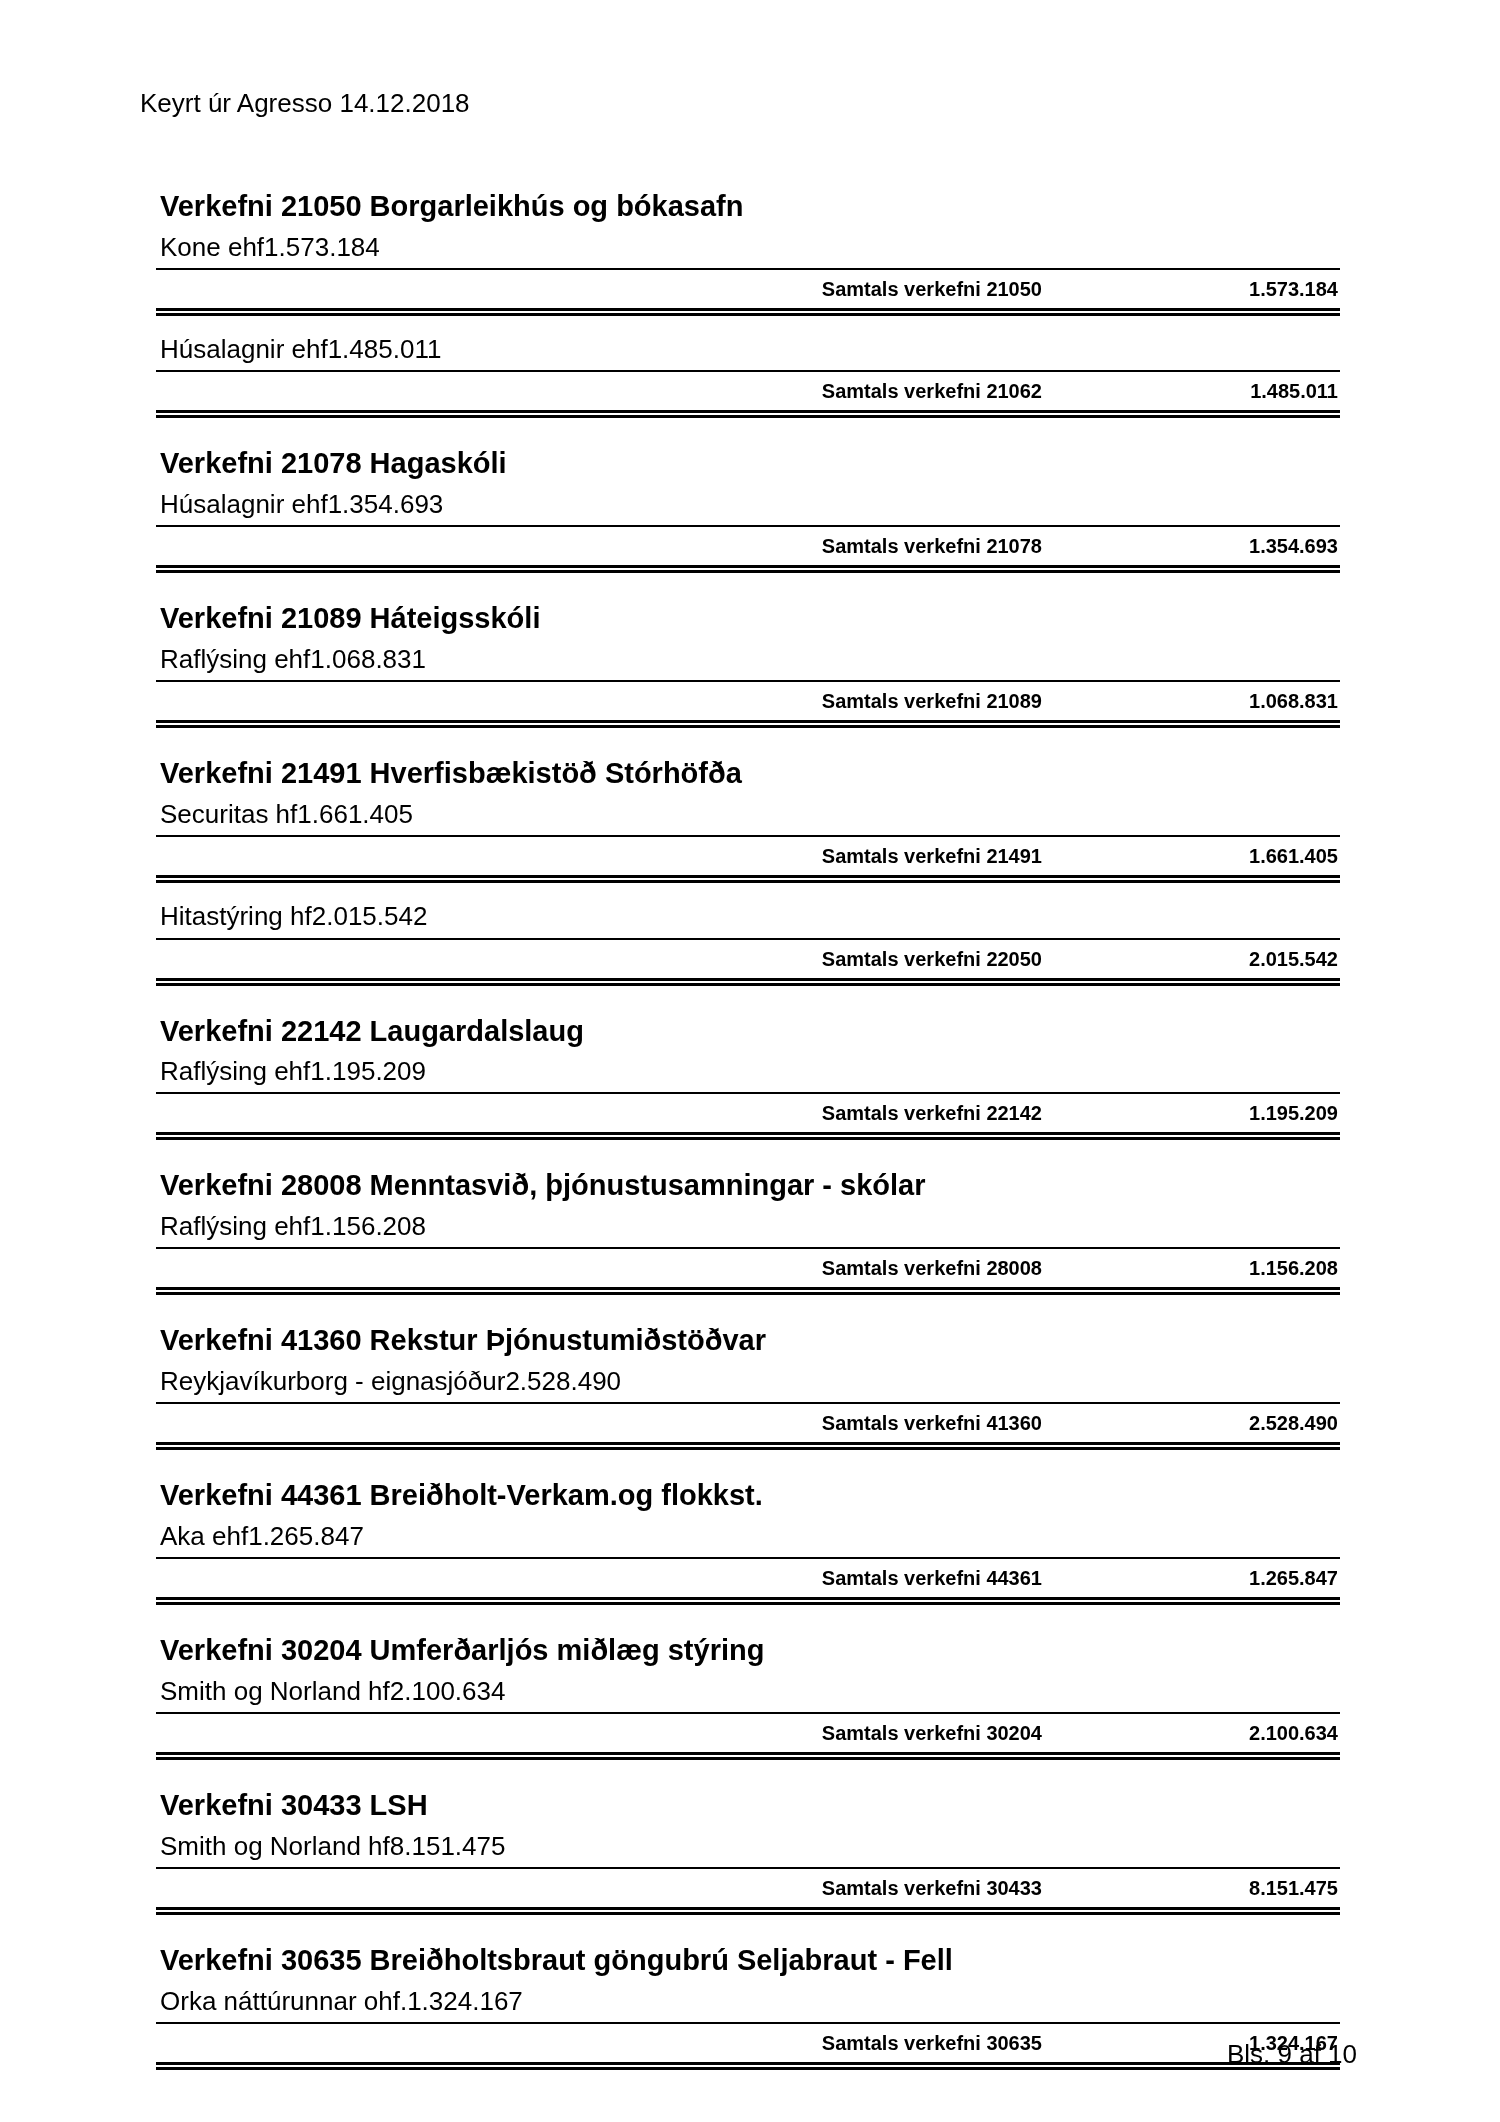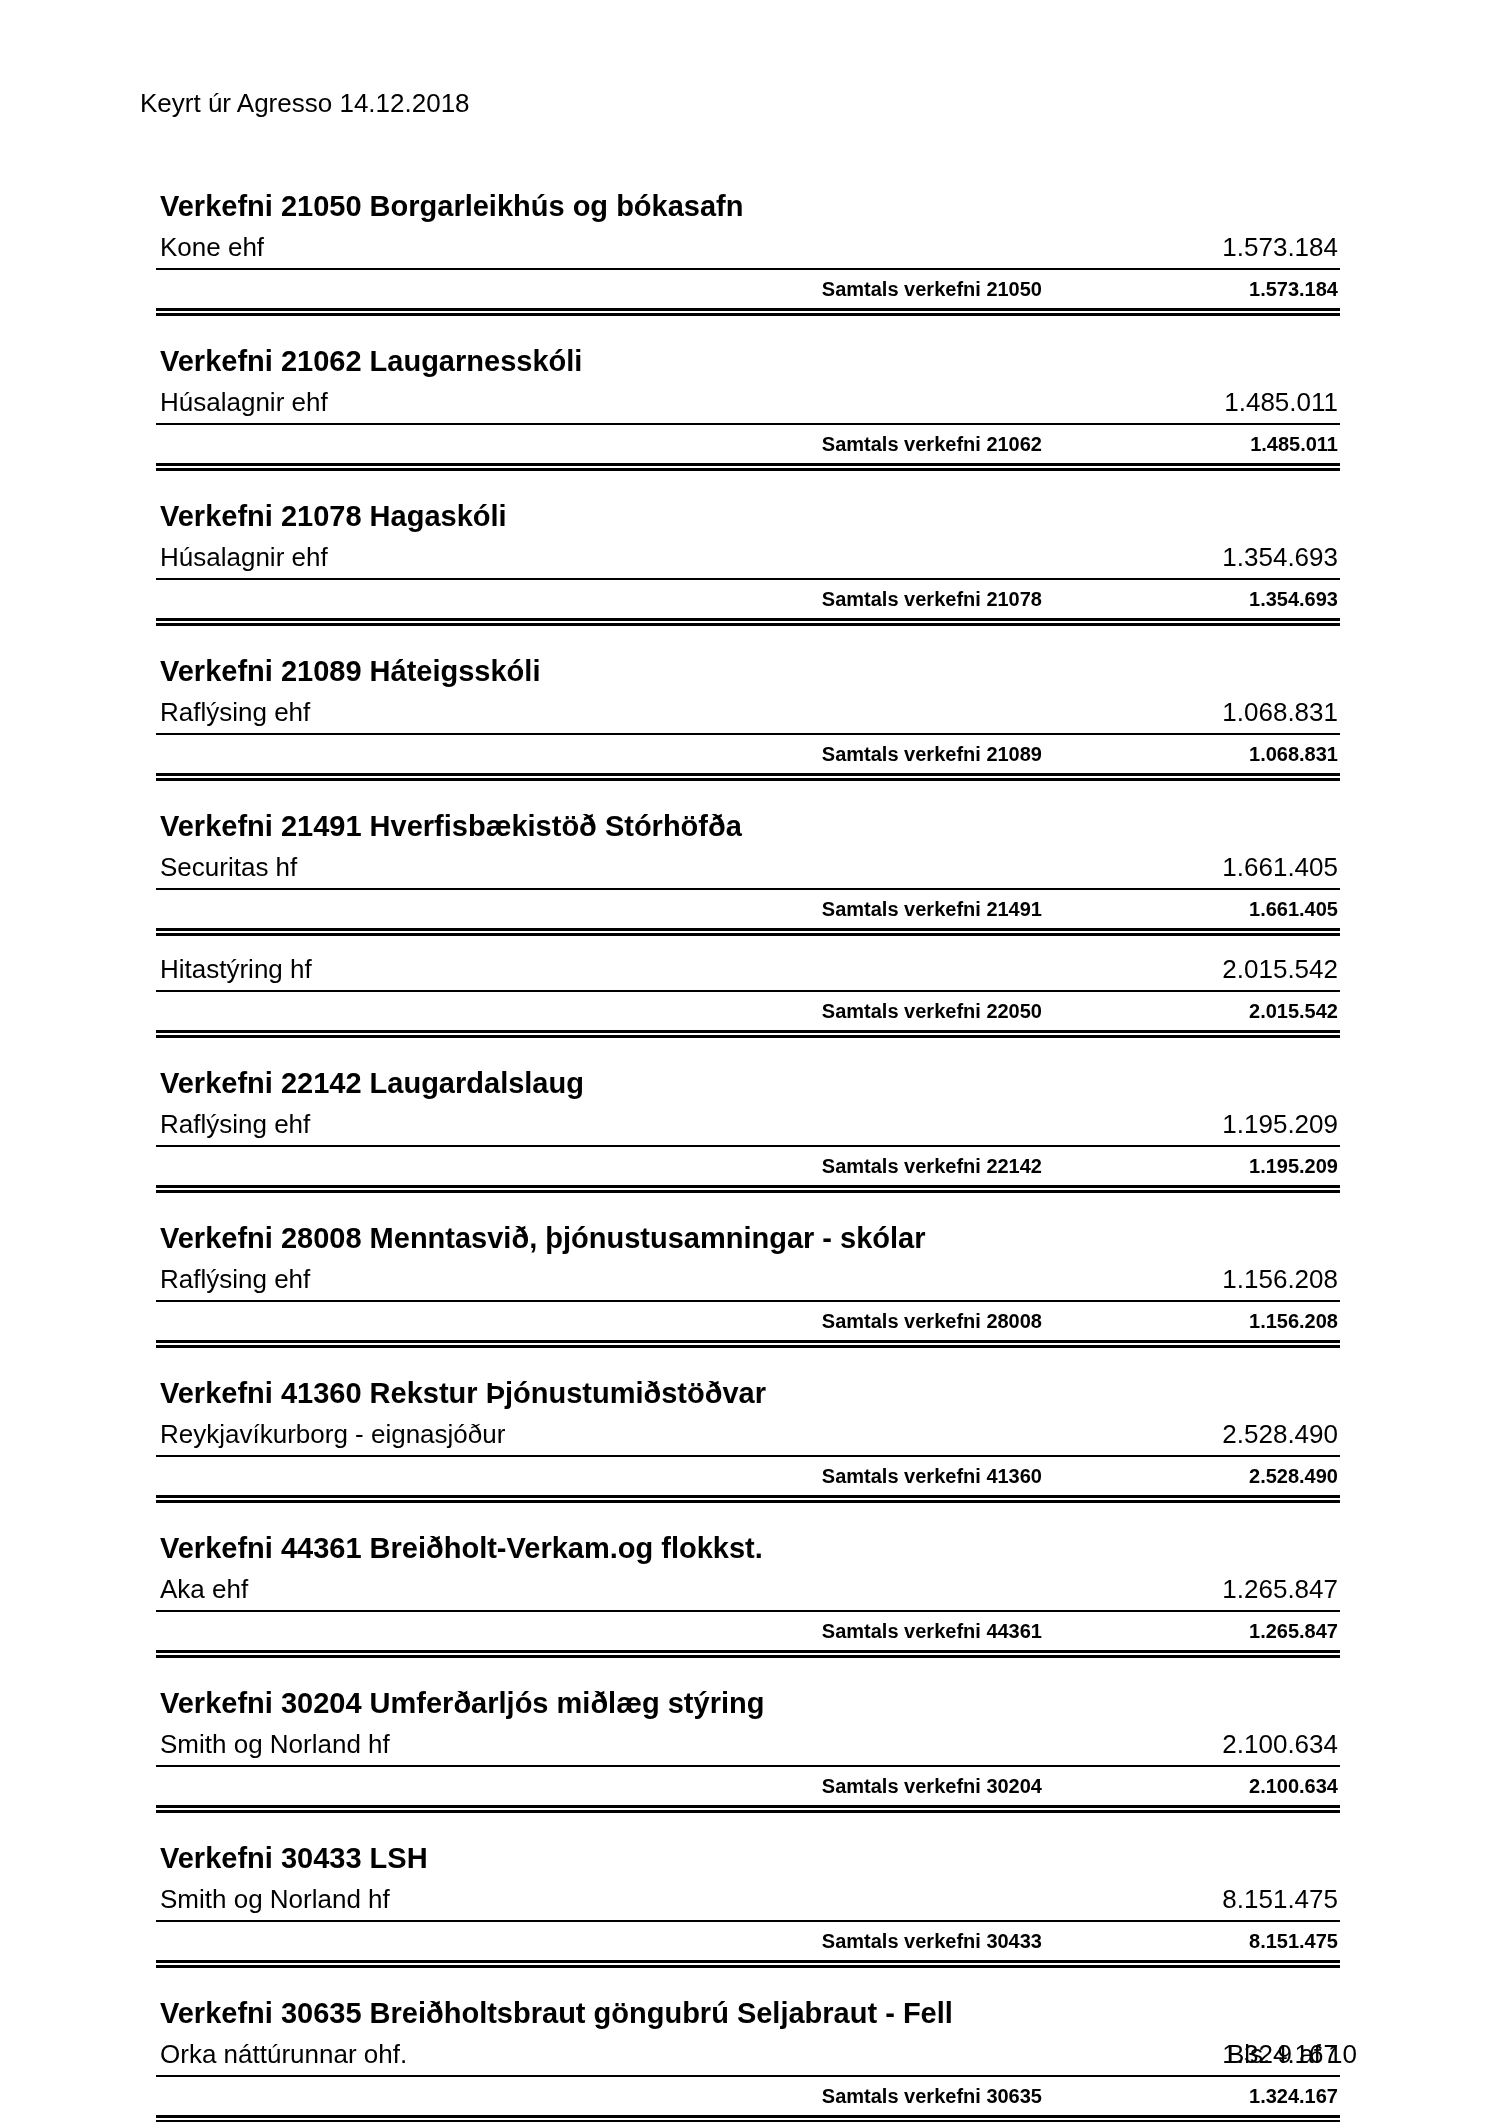--- a/index.html
+++ b/index.html
@@ -36,21 +36,20 @@
     padding: 0;
   }
   .sec-title {
     font-weight: bold;
     font-size: 29px;
     padding: 12px 0 6px 4px;
     line-height: 1.2;
   }
   .vendor-row {
     display: flex;
-    justify-content: space-between;
     align-items: baseline;
     font-size: 26px;
     line-height: 1.2;
     padding: 2px 2px 5px 4px;
     border-bottom: 2px solid #000000;
   }
   .total-row {
     display: flex;
     align-items: baseline;
     font-weight: bold;
@@ -93,21 +92,20 @@
       <span class="amount">1.573.184</span>
     </div>
     <div class="total-row">
       <span class="total-spacer"></span>
       <span class="total-label">Samtals verkefni 21050</span>
       <span class="total-amount">1.573.184</span>
     </div>
   </section>
 
   <section class="project">
-    <div class="sec-title">Verkefni 21062 Laugarnesskóli</div>
     <div class="vendor-row">
       <span class="vendor">Húsalagnir ehf</span>
       <span class="amount">1.485.011</span>
     </div>
     <div class="total-row">
       <span class="total-spacer"></span>
       <span class="total-label">Samtals verkefni 21062</span>
       <span class="total-amount">1.485.011</span>
     </div>
   </section>

